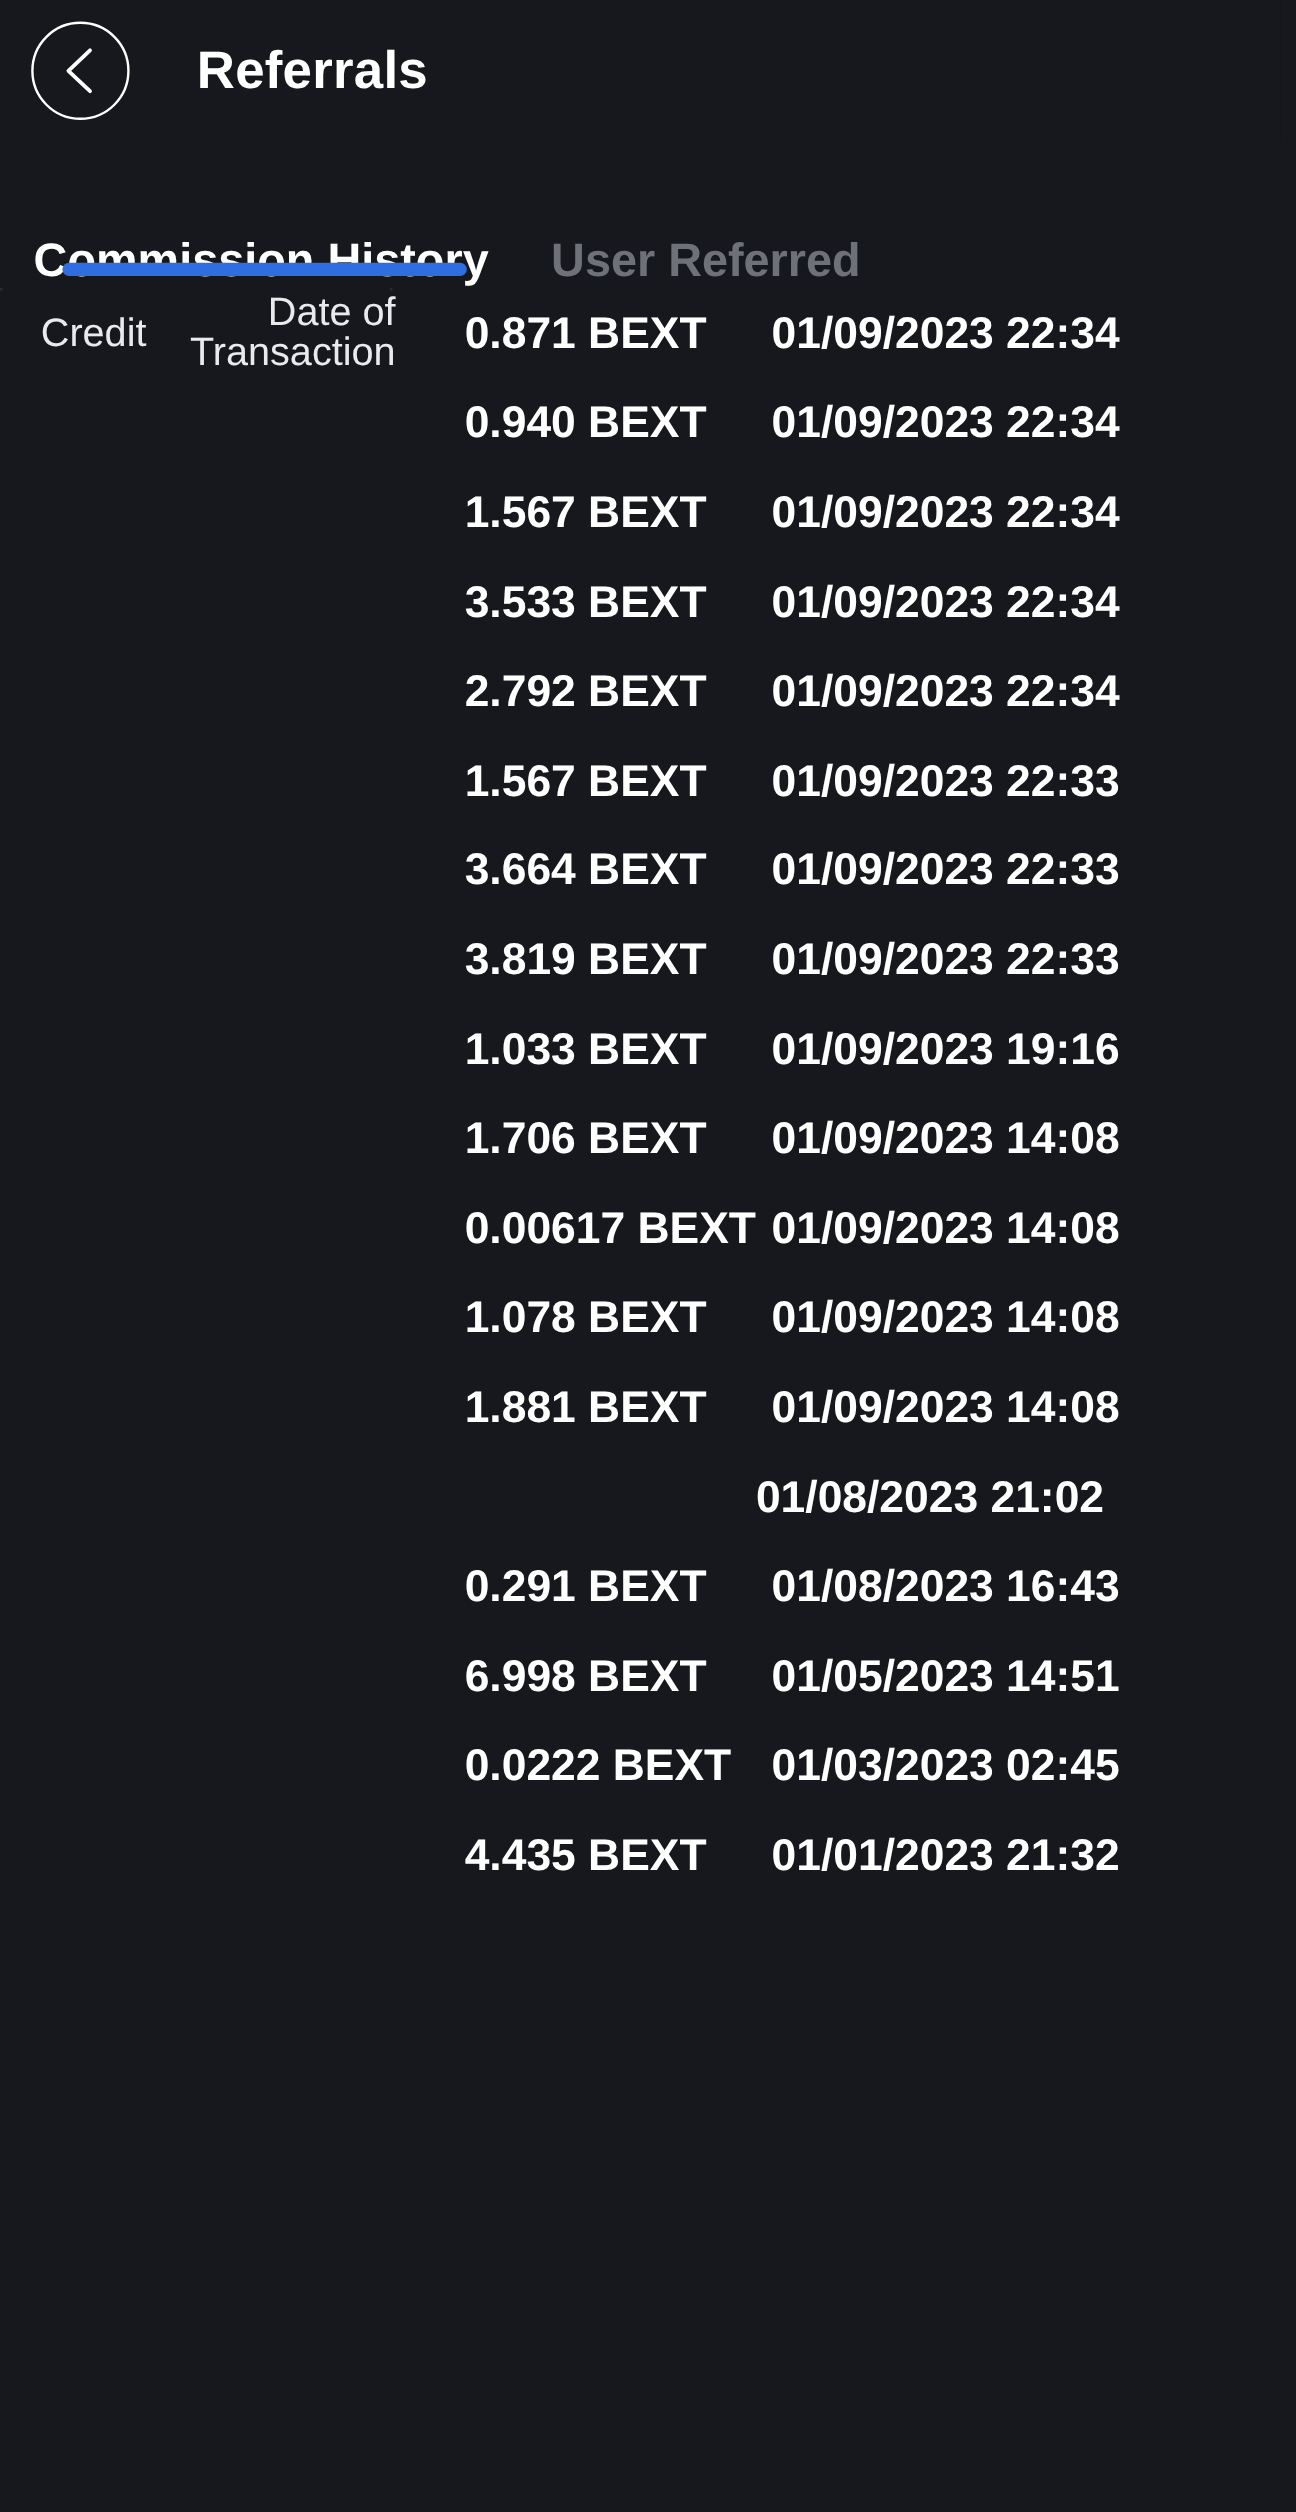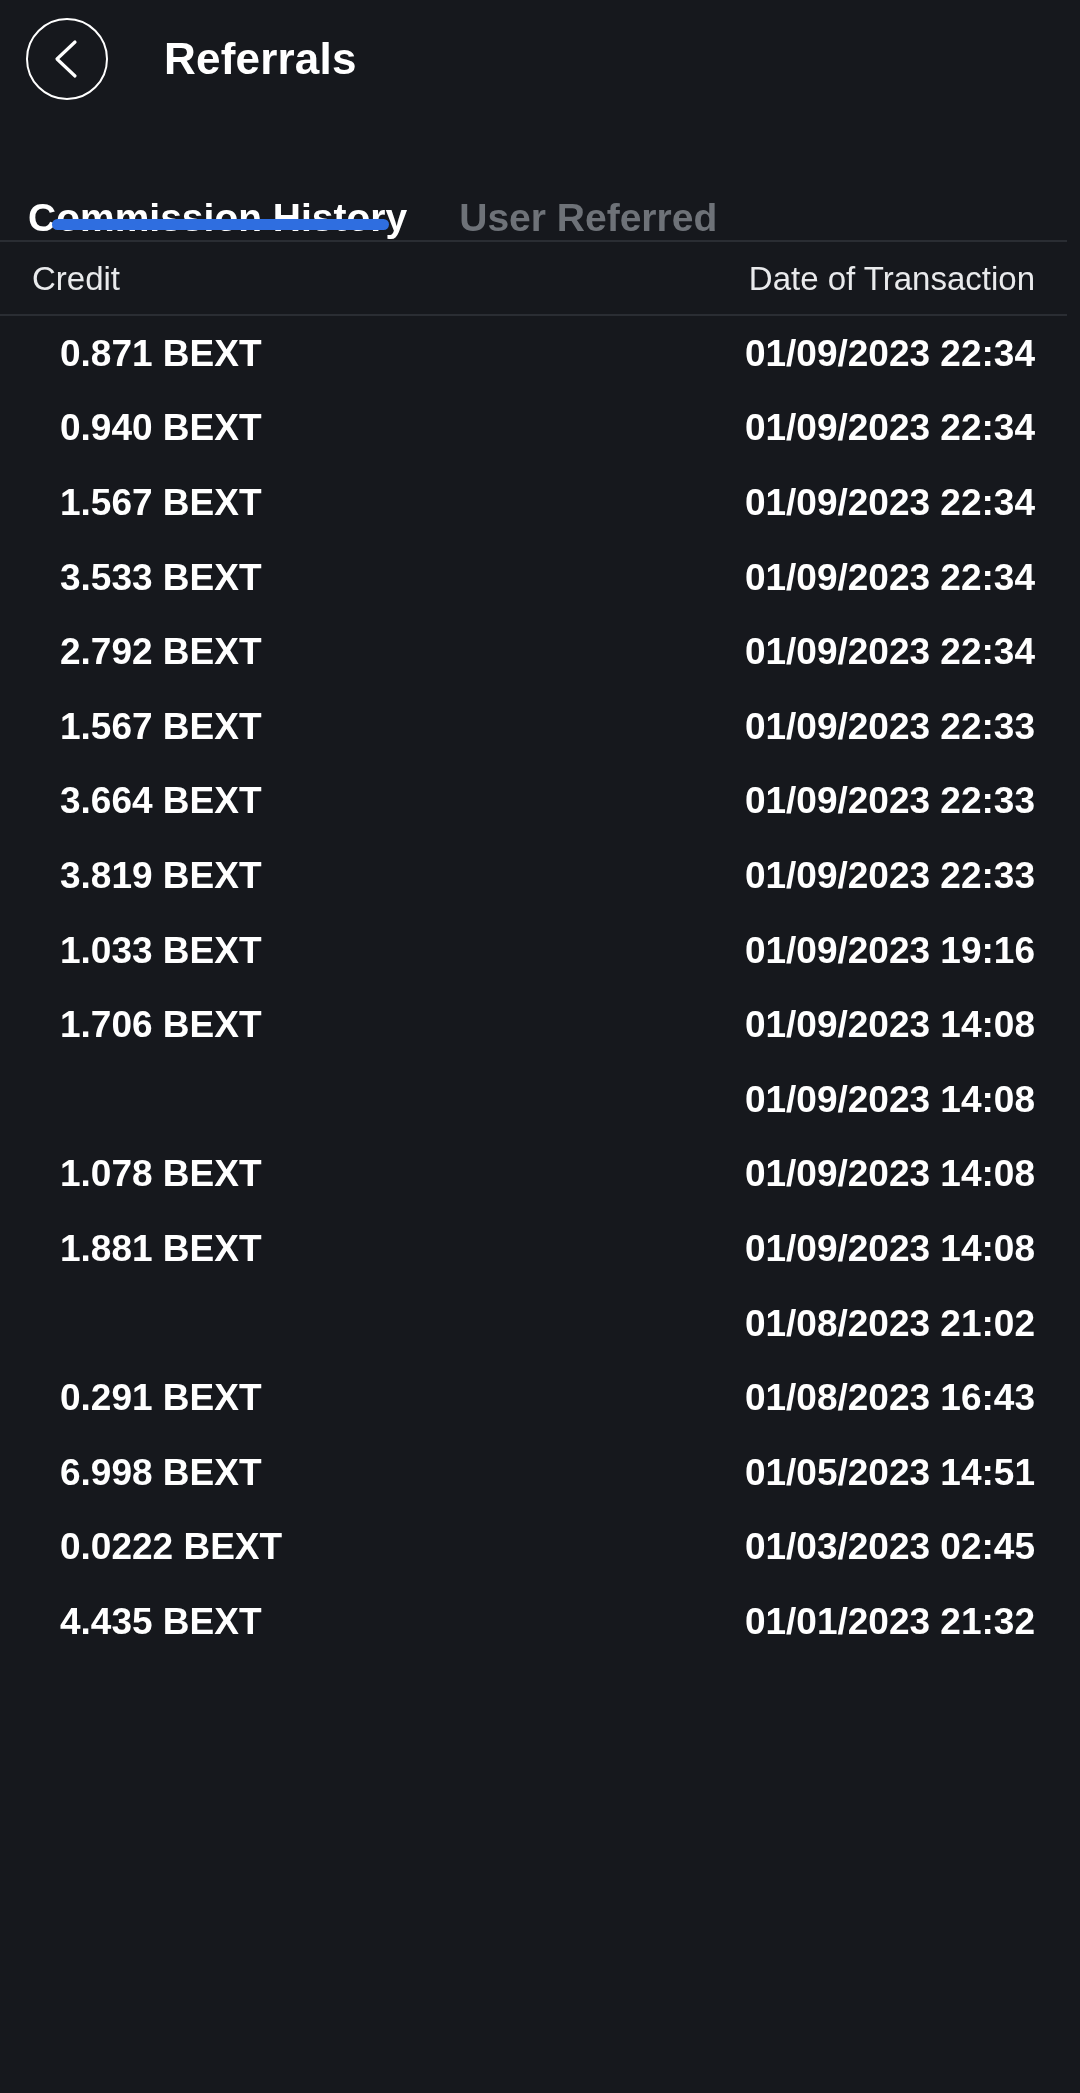--- a/index.html
+++ b/index.html
@@ -92,21 +92,21 @@
     bottom: 10px;
     height: 11px;
     border-radius: 6px;
     background: #2f6ee0;
   }
 
   
   .table {
     flex: 1 1 auto;
     display: flex;
-    flex-direction: column;
+    flex-direction: row;
     overflow: hidden;
   }
 
   .divider {
     height: 2px;
     background: #2a2d33;
     width: 100%;
     flex: 0 0 2px;
   }
 
@@ -222,20 +222,21 @@
         </div>
         <div class="row">
           <div class="cell credit">1.033 BEXT</div>
           <div class="cell date">01/09/2023 19:16</div>
         </div>
         <div class="row">
           <div class="cell credit">1.706 BEXT</div>
           <div class="cell date">01/09/2023 14:08</div>
         </div>
         <div class="row">
+          <div class="cell credit">0.00617 BEXT</div>
           <div class="cell date">01/09/2023 14:08</div>
         </div>
         <div class="row">
           <div class="cell credit">1.078 BEXT</div>
           <div class="cell date">01/09/2023 14:08</div>
         </div>
         <div class="row">
           <div class="cell credit">1.881 BEXT</div>
           <div class="cell date">01/09/2023 14:08</div>
         </div>

